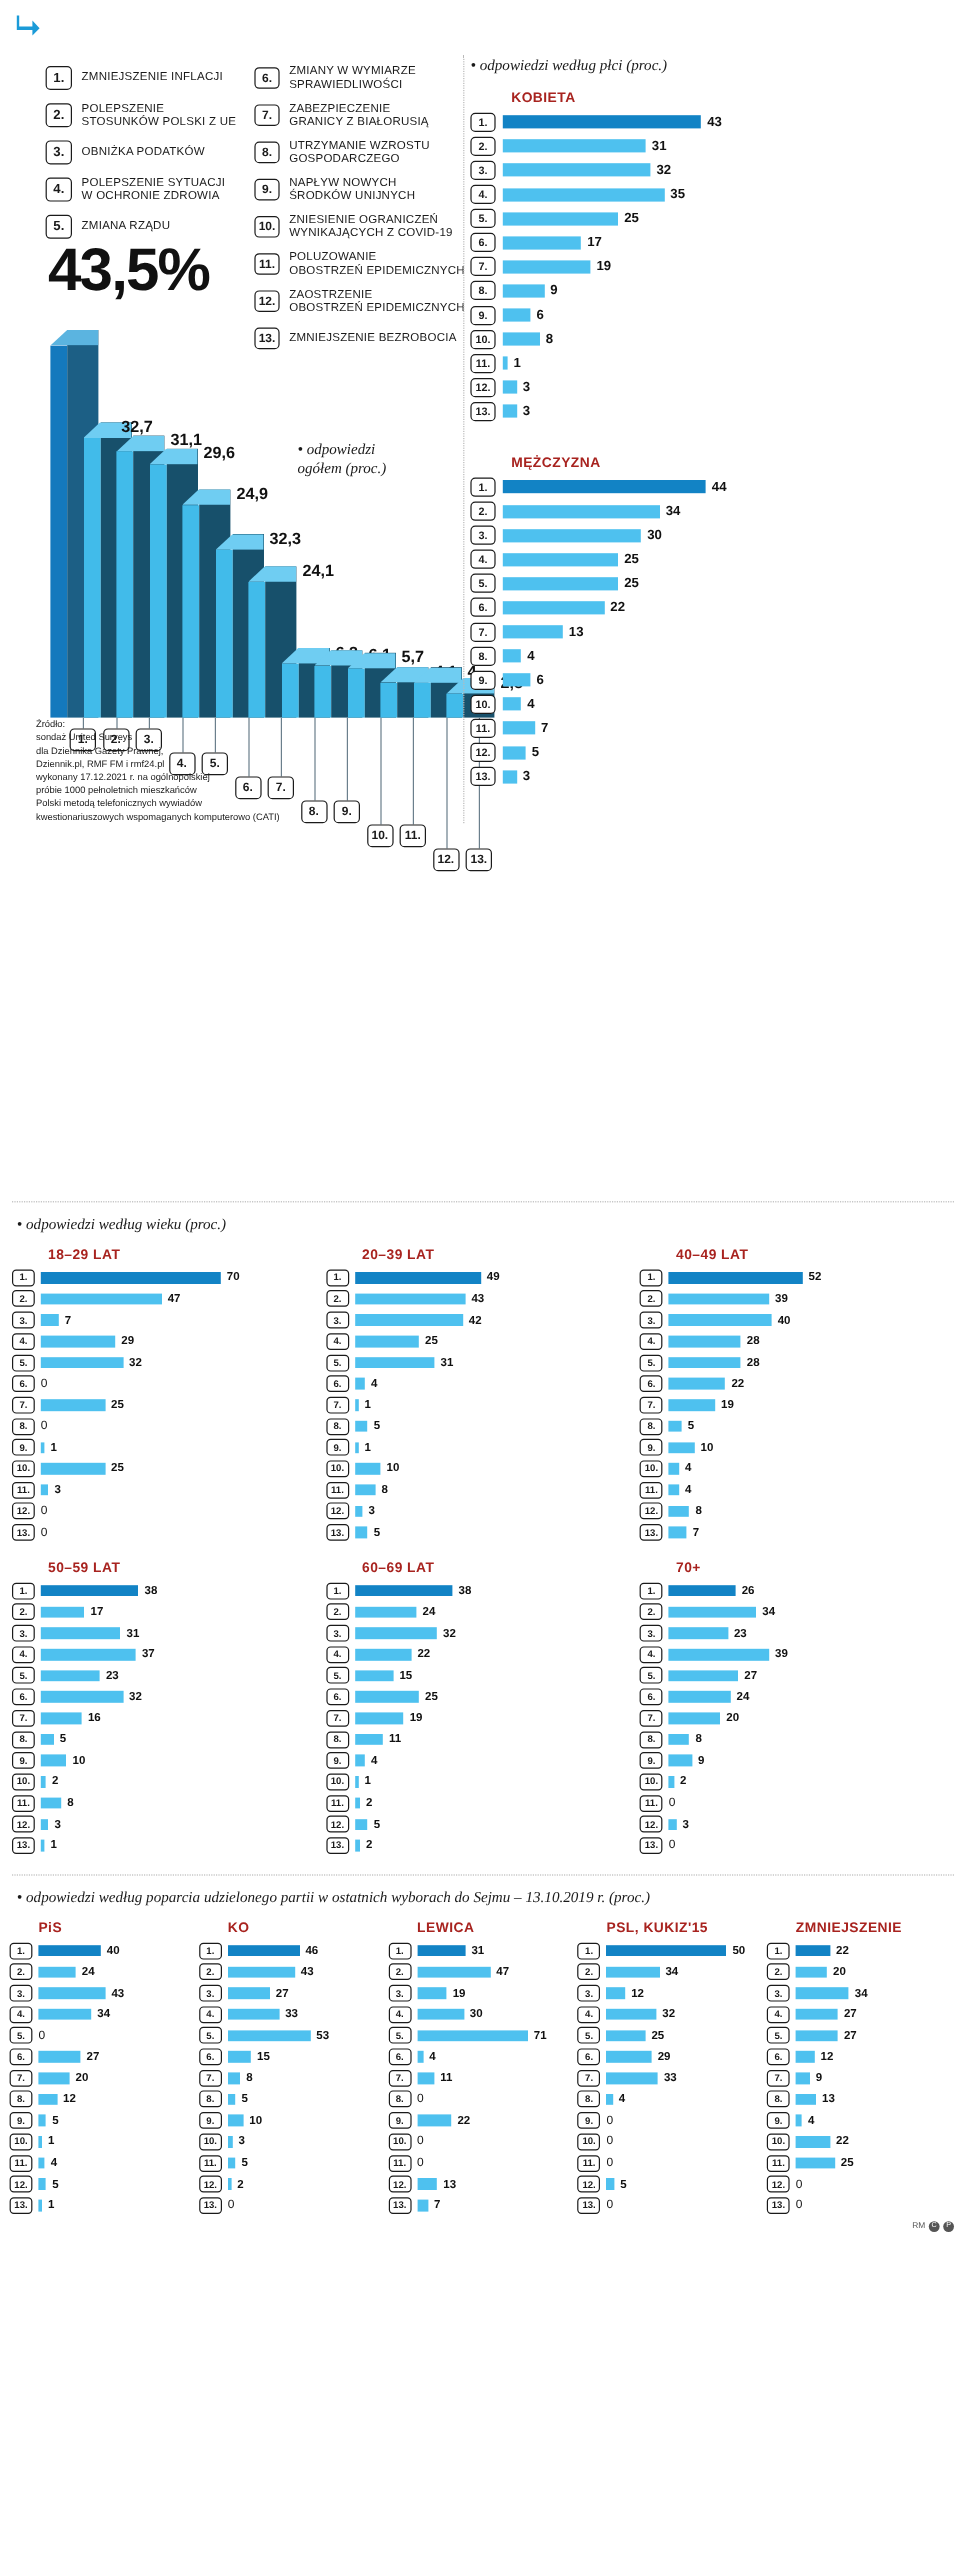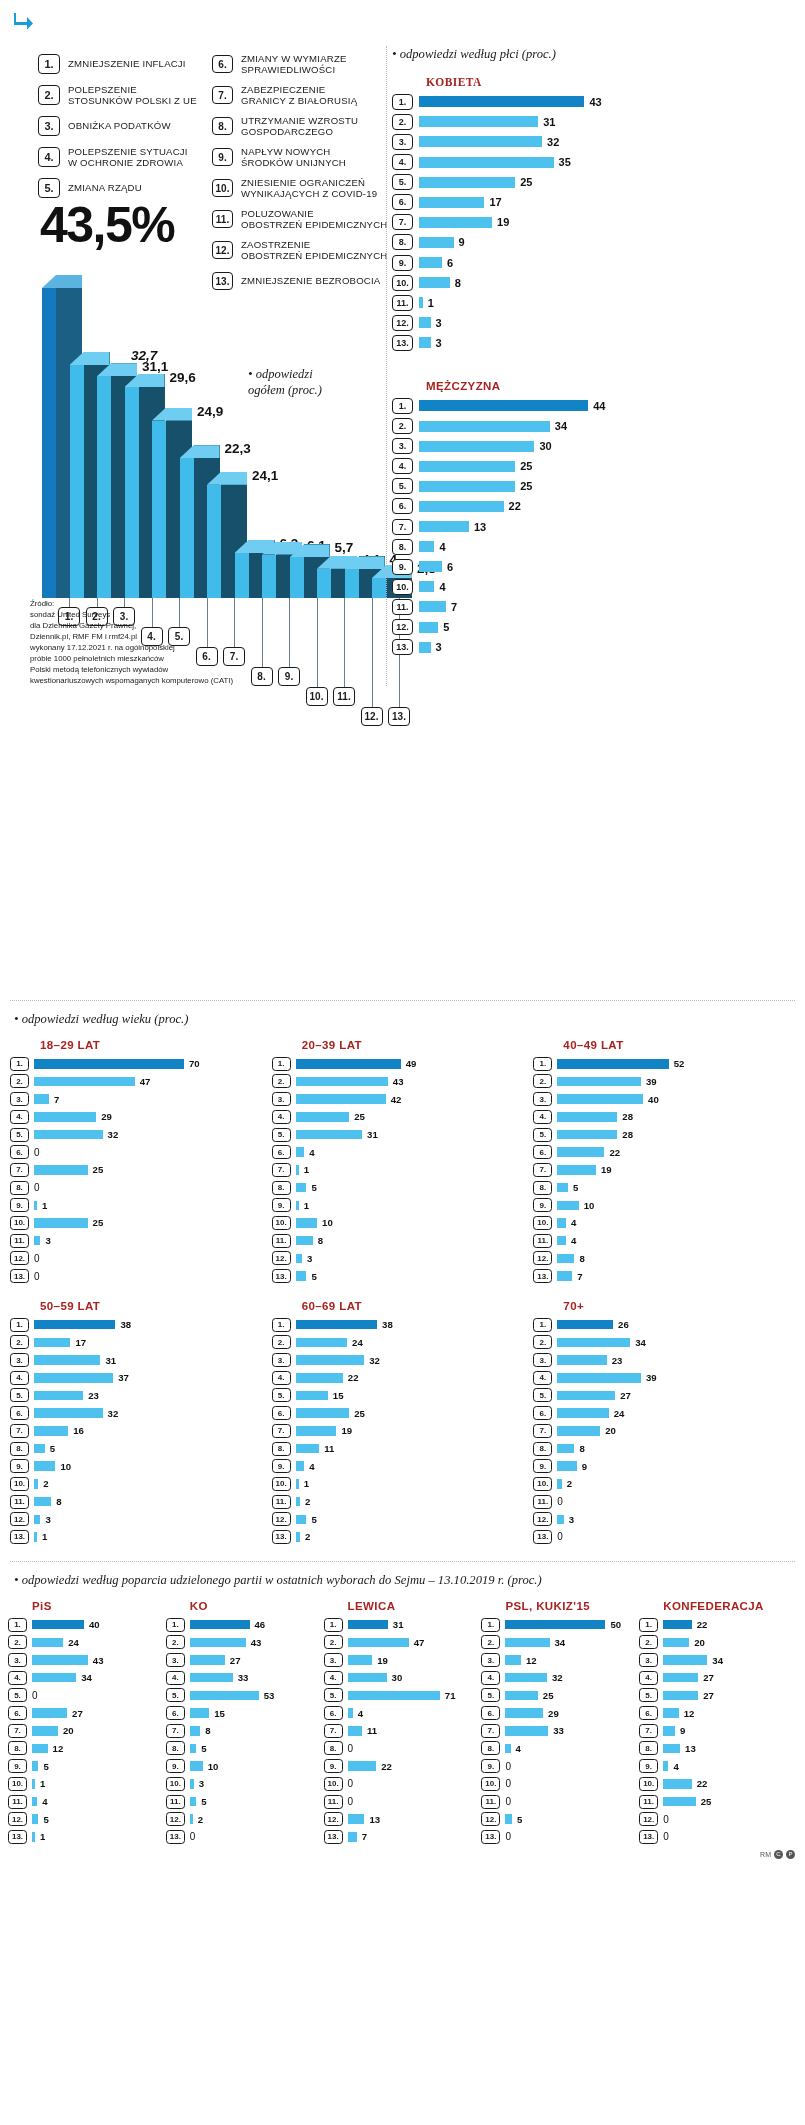--- a/index.html
+++ b/index.html
@@ -200,21 +200,21 @@
         <div class="face" style="left: 14px; top: 20px; width: 26px; height: 323px; background: rgb(28, 95, 133); position: absolute;"></div>
         <div style="position: absolute; left: 0px; top: 20px; width: 40px; height: 13px; background: rgb(91, 180, 224); clip-path: polygon(0px 100%, 35% 0px, 100% 0px, 100% 0px, 100% 0px, 100% 0px, 100% 0px, 100% 0px, 100% 0px, 100% 0px, 100% 0px, 100% 0px, 100% 0px, 100% 0px, 100% 0px, 100% 0px, 100% 0px, 100% 0px, 100% 0px, 100% 0px, 100% 0px, 100% 100%, 0px 100%);"></div>
       </div>
       <div class="leaderline" style="left: 69px; top: 343px; height: 9px;"></div>
       <div class="leaderbox" style="left: 58px; top: 352px;">1.</div>
       <div class="bar3d" style="left: 69.5px; top: 0px;">
         <div class="side" style="left: 0px; top: 109.966px; width: 14px; height: 233.034px; background: rgb(65, 187, 234);"></div>
         <div class="face" style="left: 14px; top: 96.9655px; width: 26px; height: 246.034px; background: rgb(23, 80, 107); position: absolute;"></div>
         <div style="position: absolute; left: 0px; top: 96.9655px; width: 40px; height: 13px; background: rgb(111, 205, 242); clip-path: polygon(0px 100%, 35% 0px, 100% 0px, 100% 0px, 100% 0px, 100% 0px, 100% 0px, 100% 0px, 100% 0px, 100% 0px, 100% 0px, 100% 0px, 100% 0px, 100% 0px, 100% 0px, 100% 0px, 100% 0px, 100% 0px, 100% 0px, 100% 0px, 100% 0px, 100% 100%, 0px 100%);"></div>
       </div>
-      <div class="bar3d-label" style="left: 131px; top: 92.9655px; font-style: italic;">32,7</div>
+      <div class="bar3d-label" style="left: 101px; top: 92.9655px;">32,7</div>
       <div class="leaderline" style="left: 96.5px; top: 343px; height: 9px;"></div>
       <div class="leaderbox" style="left: 85.5px; top: 352px;">2.</div>
       <div class="bar3d" style="left: 97px; top: 0px;">
         <div class="side" style="left: 0px; top: 121.368px; width: 14px; height: 221.632px; background: rgb(65, 187, 234);"></div>
         <div class="face" style="left: 14px; top: 108.368px; width: 26px; height: 234.632px; background: rgb(23, 80, 107); position: absolute;"></div>
         <div style="position: absolute; left: 0px; top: 108.368px; width: 40px; height: 13px; background: rgb(111, 205, 242); clip-path: polygon(0px 100%, 35% 0px, 100% 0px, 100% 0px, 100% 0px, 100% 0px, 100% 0px, 100% 0px, 100% 0px, 100% 0px, 100% 0px, 100% 0px, 100% 0px, 100% 0px, 100% 0px, 100% 0px, 100% 0px, 100% 0px, 100% 0px, 100% 0px, 100% 0px, 100% 100%, 0px 100%);"></div>
       </div>
       <div class="bar3d-label" style="left: 142px; top: 104.368px;">31,1</div>
       <div class="leaderline" style="left: 124px; top: 343px; height: 9px;"></div>
       <div class="leaderbox" style="left: 113px; top: 352px;">3.</div>
@@ -232,21 +232,21 @@
         <div style="position: absolute; left: 0px; top: 152.552px; width: 40px; height: 13px; background: rgb(111, 205, 242); clip-path: polygon(0px 100%, 35% 0px, 100% 0px, 100% 0px, 100% 0px, 100% 0px, 100% 0px, 100% 0px, 100% 0px, 100% 0px, 100% 0px, 100% 0px, 100% 0px, 100% 0px, 100% 0px, 100% 0px, 100% 0px, 100% 0px, 100% 0px, 100% 0px, 100% 0px, 100% 100%, 0px 100%);"></div>
       </div>
       <div class="bar3d-label" style="left: 197px; top: 148.552px;">24,9</div>
       <div class="leaderline" style="left: 179px; top: 343px; height: 29px;"></div>
       <div class="leaderbox" style="left: 168px; top: 372px;">5.</div>
       <div class="bar3d" style="left: 179.5px; top: 0px;">
         <div class="side" style="left: 0px; top: 203.322px; width: 14px; height: 139.678px; background: rgb(65, 187, 234);"></div>
         <div class="face" style="left: 14px; top: 190.322px; width: 26px; height: 152.678px; background: rgb(23, 80, 107); position: absolute;"></div>
         <div style="position: absolute; left: 0px; top: 190.322px; width: 40px; height: 13px; background: rgb(111, 205, 242); clip-path: polygon(0px 100%, 35% 0px, 100% 0px, 100% 0px, 100% 0px, 100% 0px, 100% 0px, 100% 0px, 100% 0px, 100% 0px, 100% 0px, 100% 0px, 100% 0px, 100% 0px, 100% 0px, 100% 0px, 100% 0px, 100% 0px, 100% 0px, 100% 0px, 100% 0px, 100% 100%, 0px 100%);"></div>
       </div>
-      <div class="bar3d-label" style="left: 224.5px; top: 186.322px;">22,3</div>
+      <div class="bar3d-label" style="left: 224.5px; top: 186.322px;">32,3</div>
       <div class="leaderline" style="left: 206.5px; top: 343px; height: 49px;"></div>
       <div class="leaderbox" style="left: 195.5px; top: 392px;">6.</div>
       <div class="bar3d" style="left: 207px; top: 0px;">
         <div class="side" style="left: 0px; top: 229.69px; width: 14px; height: 113.31px; background: rgb(65, 187, 234);"></div>
         <div class="face" style="left: 14px; top: 216.69px; width: 26px; height: 126.31px; background: rgb(23, 80, 107); position: absolute;"></div>
         <div style="position: absolute; left: 0px; top: 216.69px; width: 40px; height: 13px; background: rgb(111, 205, 242); clip-path: polygon(0px 100%, 35% 0px, 100% 0px, 100% 0px, 100% 0px, 100% 0px, 100% 0px, 100% 0px, 100% 0px, 100% 0px, 100% 0px, 100% 0px, 100% 0px, 100% 0px, 100% 0px, 100% 0px, 100% 0px, 100% 0px, 100% 0px, 100% 0px, 100% 0px, 100% 100%, 0px 100%);"></div>
       </div>
       <div class="bar3d-label" style="left: 252px; top: 212.69px;">24,1</div>
       <div class="leaderline" style="left: 234px; top: 343px; height: 49px;"></div>
       <div class="leaderbox" style="left: 223px; top: 392px;">7.</div>
@@ -309,21 +309,21 @@
 
   <div class="vdivider"></div>
 
   <div class="gender-panel">
     <div class="panel-head">
       <span class="bullet-dot">•</span>
       <span>odpowiedzi według płci (proc.)</span>
     </div>
     <div id="gender-charts">
         <div>
-          <div class="grp-title" style="margin-left: 34px; font-family: Liberation Serif, serif;">KOBIETA</div>
+          <div class="grp-title" style="margin-left: 34px;">KOBIETA</div>
           <div class="hbar-row">
             <div class="hbar-num">1.</div>
             <div class="hbar-track">
               <div class="hbar lead" style="width: 165.385px;"></div>
               <div class="hbar-val">43</div>
             </div>
           </div>
           <div class="hbar-row">
             <div class="hbar-num">2.</div>
             <div class="hbar-track">
@@ -1471,21 +1471,21 @@
             <div class="sm-row">
               <div class="sm-num">13.</div>
               <div class="hbar-track">
                 <div class="sm-val zero">0</div>
               </div>
             </div>
           </div>
         </div>
         <div class="cell">
           <div>
-            <div class="grp-title" style="margin-left: 24px;">KONFEDERACJA</div>
+            <div class="grp-title" style="margin-left: 24px;">ZMNIEJSZENIE</div>
             <div class="sm-row">
               <div class="sm-num">1.</div>
               <div class="hbar-track">
                 <div class="sm-bar lead" style="width: 28.5714px;"></div>
                 <div class="sm-val">22</div>
               </div>
             </div>
             <div class="sm-row">
               <div class="sm-num">2.</div>
               <div class="hbar-track">

